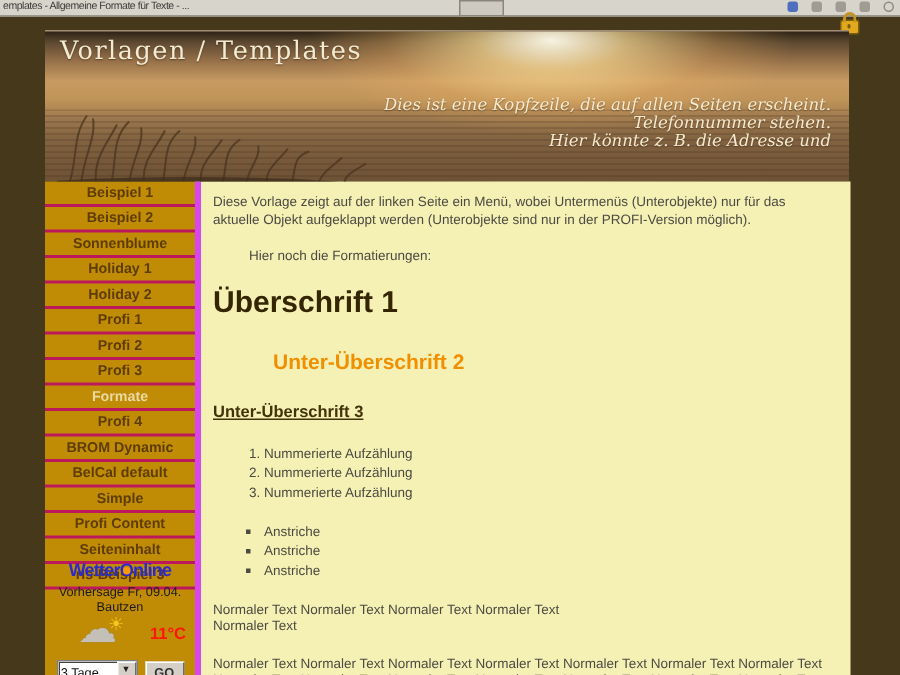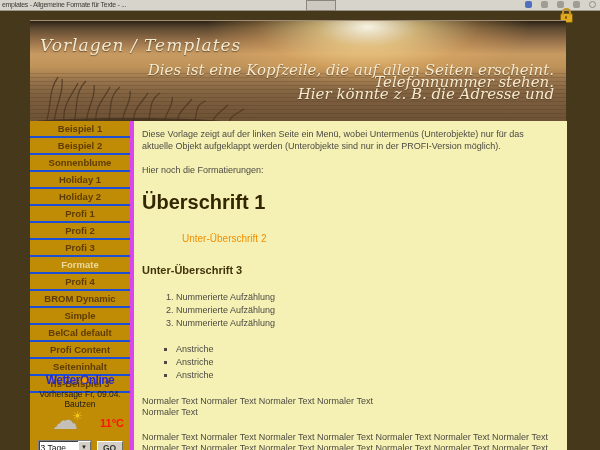--- a/index.html
+++ b/index.html
@@ -21,27 +21,27 @@
   .padlock::after{content:"";position:absolute;left:4px;top:2px;width:2px;height:3px;background:#7d5e0a;border-radius:1px;}
 
   
   .header{position:absolute;left:30px;top:20px;width:536px;height:100px;overflow:hidden;border-top:1px solid rgba(255,255,255,0.28);
     background:
       radial-gradient(ellipse 230px 90px at 63% 6%, rgba(255,252,236,0.95) 0%, rgba(255,224,150,0.65) 22%, rgba(240,180,100,0.28) 48%, rgba(0,0,0,0) 70%),
       linear-gradient(180deg,#2c2315 0%,#5c4830 7%,#97714a 20%,#c79a62 33%,#c09459 45%,#9f7a50 58%,#8a6a46 72%,#7e6040 100%);}
   .header::after{content:"";position:absolute;left:0;right:0;top:52%;bottom:0;
     background:repeating-linear-gradient(180deg, rgba(66,42,24,0.20) 0px, rgba(66,42,24,0.20) 1px, rgba(0,0,0,0) 1px, rgba(0,0,0,0) 4px),
                linear-gradient(180deg, rgba(0,0,0,0) 0%, rgba(70,48,28,0.30) 100%);}
-  .header-title{position:absolute;left:10px;top:14px;z-index:3;font-family:"DejaVu Serif",serif;font-style:italic;font-size:17px;letter-spacing:1px;color:#f2ead2;text-shadow:0 1px 1px rgba(60,40,10,0.6);text-align:center;}
-  .header-tagline{position:absolute;right:12px;top:43px;z-index:3;text-align:right;font-family:"DejaVu Serif",serif;font-style:italic;font-size:15px;line-height:12px;color:#f6ead0;text-shadow:0 1px 1px rgba(60,40,10,0.55);}
+  .header-title{position:absolute;left:10px;top:3px;z-index:3;font-family:"DejaVu Serif",serif;font-size:17px;letter-spacing:1px;color:#f2ead2;text-shadow:0 1px 1px rgba(60,40,10,0.6);text-align:center;}
+  .header-tagline{position:absolute;right:12px;top:43px;z-index:3;text-align:right;font-family:"DejaVu Serif",serif;font-style:italic;font-size:11px;line-height:12px;color:#f6ead0;text-shadow:0 1px 1px rgba(60,40,10,0.55);}
   .grass{position:absolute;left:8px;bottom:-2px;z-index:2;opacity:0.9;}
 
   
   .sidebar{position:absolute;left:30px;top:121px;width:100px;height:329px;background:#c08c05;}
-  .menu-item{height:13px;padding-top:2px;border-bottom:2px solid #1d4ed8;text-align:center;font-size:9.5px;font-weight:bold;color:#5e3c02;cursor:pointer;}
+  .menu-item{height:13px;padding-top:2px;border-bottom:2px solid #be185d;text-align:center;font-size:9.5px;font-weight:bold;color:#5e3c02;cursor:pointer;}
   .menu-item.active{color:#ead9a2;}
 
   
   .weather{position:absolute;left:0;top:252px;width:100px;text-align:center;}
   .wo-logo{font-size:12px;font-weight:bold;color:#2a2ad0;letter-spacing:-0.5px;}
   .wo-logo .sun-o{color:#2a2ad0;position:relative;}
   .wo-logo .sun-o::after{content:"";position:absolute;left:2.5px;top:4.5px;width:5px;height:5px;border-radius:50%;background:#f59a00;}
   .wo-line{font-size:8.5px;color:#1a1a1a;margin-top:2px;}
   .wo-city{font-size:8.5px;color:#1a1a1a;}
   .wo-row{position:relative;height:26px;margin-top:2px;}
@@ -53,24 +53,24 @@
   .mini-select{display:flex;align-items:center;width:52px;height:13px;background:#ffffff;border:1px solid #7f7f7f;box-shadow:inset 1px 1px 0 #404040;}
   .mini-select .val{flex:1;font-size:8.5px;color:#111;text-align:left;padding-left:2px;}
   .mini-select .dd-btn{width:11px;height:11px;background:#d4d0c8;border:1px solid;border-color:#fff #6e6a64 #6e6a64 #fff;font-size:6px;line-height:11px;color:#222;text-align:center;}
   .go-btn{width:26px;height:14px;background:#d4d0c8;border:1px solid;border-color:#fff #6e6a64 #6e6a64 #fff;font-size:8.5px;font-weight:bold;color:#333;font-family:"Liberation Sans",sans-serif;padding:0;cursor:pointer;}
 
   
   .content{position:absolute;left:130px;top:121px;width:433px;height:329px;background:#f5f1b5;border-left:4px solid #d946ef;overflow:hidden;}
   .content-inner{padding:6px 10px 0 8px;}
   .c-text{font-size:9px;line-height:11.5px;color:#4c4a42;margin:0;}
   .intro{margin-top:2px;}
-  .formats-label{margin-top:13px;}
+  .formats-label{margin-top:13px;margin-left:24px;}
   .h1{font-size:20px;font-weight:bold;color:#342602;margin:14px 0 0 0;}
-  .h2{font-size:10px;font-weight:normal;color:#f08f00;margin:19px 0 0 0;padding-left:40px;}
-  .h3{font-size:11px;font-weight:bold;color:#40330a;margin:20px 0 15px 0;}
+  .h2{font-size:14px;font-weight:bold;color:#f08f00;margin:19px 0 0 0;padding-left:40px;}
+  .h3{font-size:11px;font-weight:bold;color:#40330a;margin:20px 0 15px 0;text-decoration:underline;}
   ol.c-list{margin:12px 0 0 0;padding-left:34px;font-size:9px;line-height:13px;color:#4c4a42;}
   ul.c-list{margin:13px 0 0 0;padding-left:34px;font-size:9px;line-height:13px;color:#4c4a42;list-style-type:square;}
   .normal-short{margin-top:14px;white-space:pre-line;}
   .normal-long{margin-top:13px;}
 </style>
 </head>
 <body>
 
 <div id="screen">
 
@@ -122,22 +122,22 @@
     <div class="menu-item">Beispiel 2</div>
     <div class="menu-item">Sonnenblume</div>
     <div class="menu-item">Holiday 1</div>
     <div class="menu-item">Holiday 2</div>
     <div class="menu-item">Profi 1</div>
     <div class="menu-item">Profi 2</div>
     <div class="menu-item">Profi 3</div>
     <div class="menu-item active">Formate</div>
     <div class="menu-item">Profi 4</div>
     <div class="menu-item">BROM Dynamic</div>
+    <div class="menu-item">BelCal default</div>
     <div class="menu-item">Simple</div>
-    <div class="menu-item">BelCal default</div>
     <div class="menu-item">Profi Content</div>
     <div class="menu-item">Seiteninhalt</div>
     <div class="menu-item">rls-Beispiel 3</div>
 
     <div class="weather">
       <div class="wo-logo"><span>Wetter</span><span class="sun-o">O</span><span>nline</span></div>
       <div class="wo-line">Vorhersage Fr, 09.04.</div>
       <div class="wo-city">Bautzen</div>
       <div class="wo-row">
         <span class="cloud-wrap">

